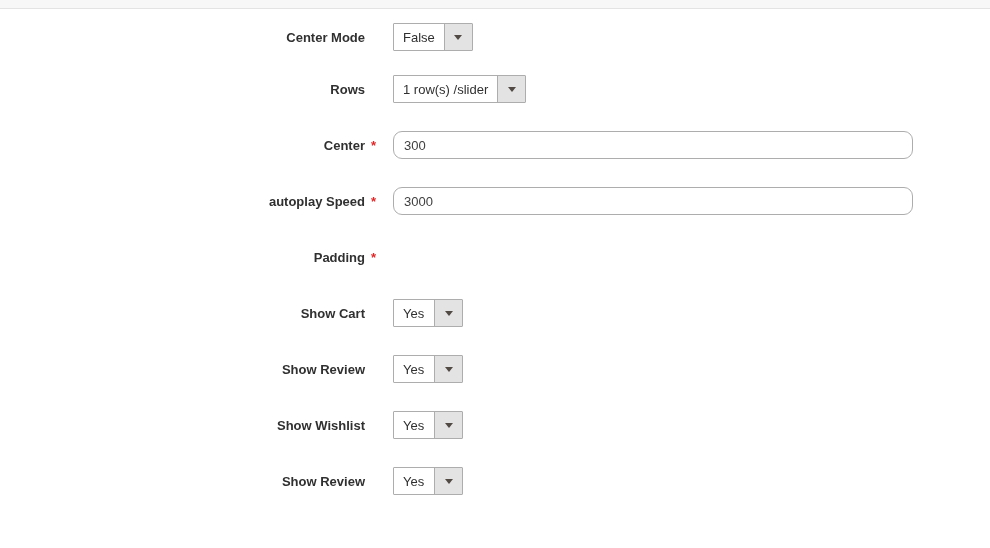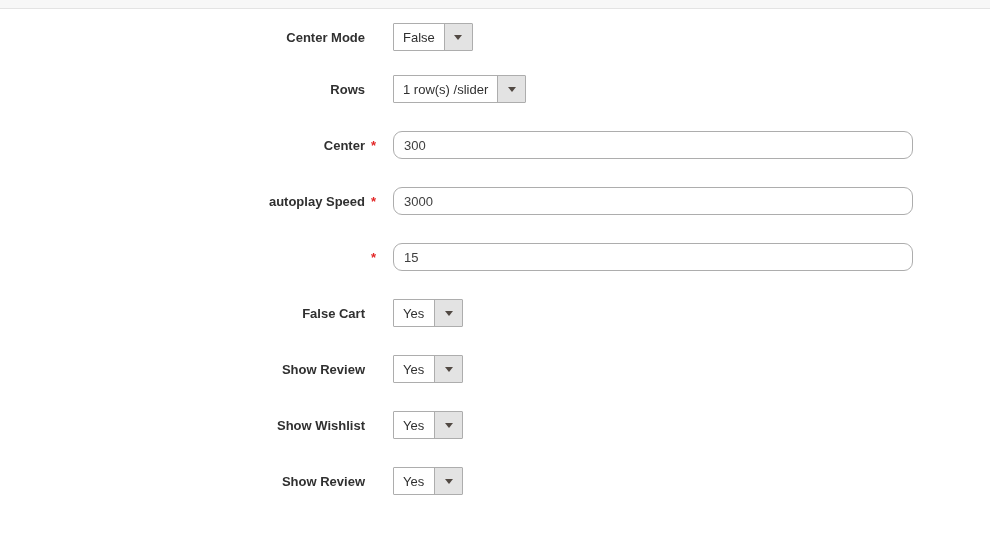--- a/index.html
+++ b/index.html
@@ -117,28 +117,28 @@
       <div class="row" style="top: 156px; padding-left: 48px;">
     <label class="lbl">
           <span class="lbl-text">autoplay Speed</span>
         </label>
     <span class="req">*</span>
     <div class="ctrl">
           <input type="text" class="text-input" value="3000" style="">
         </div>
   </div>
       <div class="row" style="top: 212px;">
+    <label class="lbl">
+          <span class="lbl-text">Padding</span>
+        </label>
     <span class="req">*</span>
-    <div class="ctrl">
-          <input type="text" class="text-input" value="15" style="">
-        </div>
   </div>
       <div class="row" style="top: 268px;">
     <label class="lbl">
-          <span class="lbl-text">False Cart</span>
+          <span class="lbl-text">Show Cart</span>
         </label>
 
     <div class="ctrl">
           <div class="select">
             <span class="select-value">Yes</span>
             <span class="caret-box">
               <span class="caret"></span>
             </span>
           </div>
         </div>

